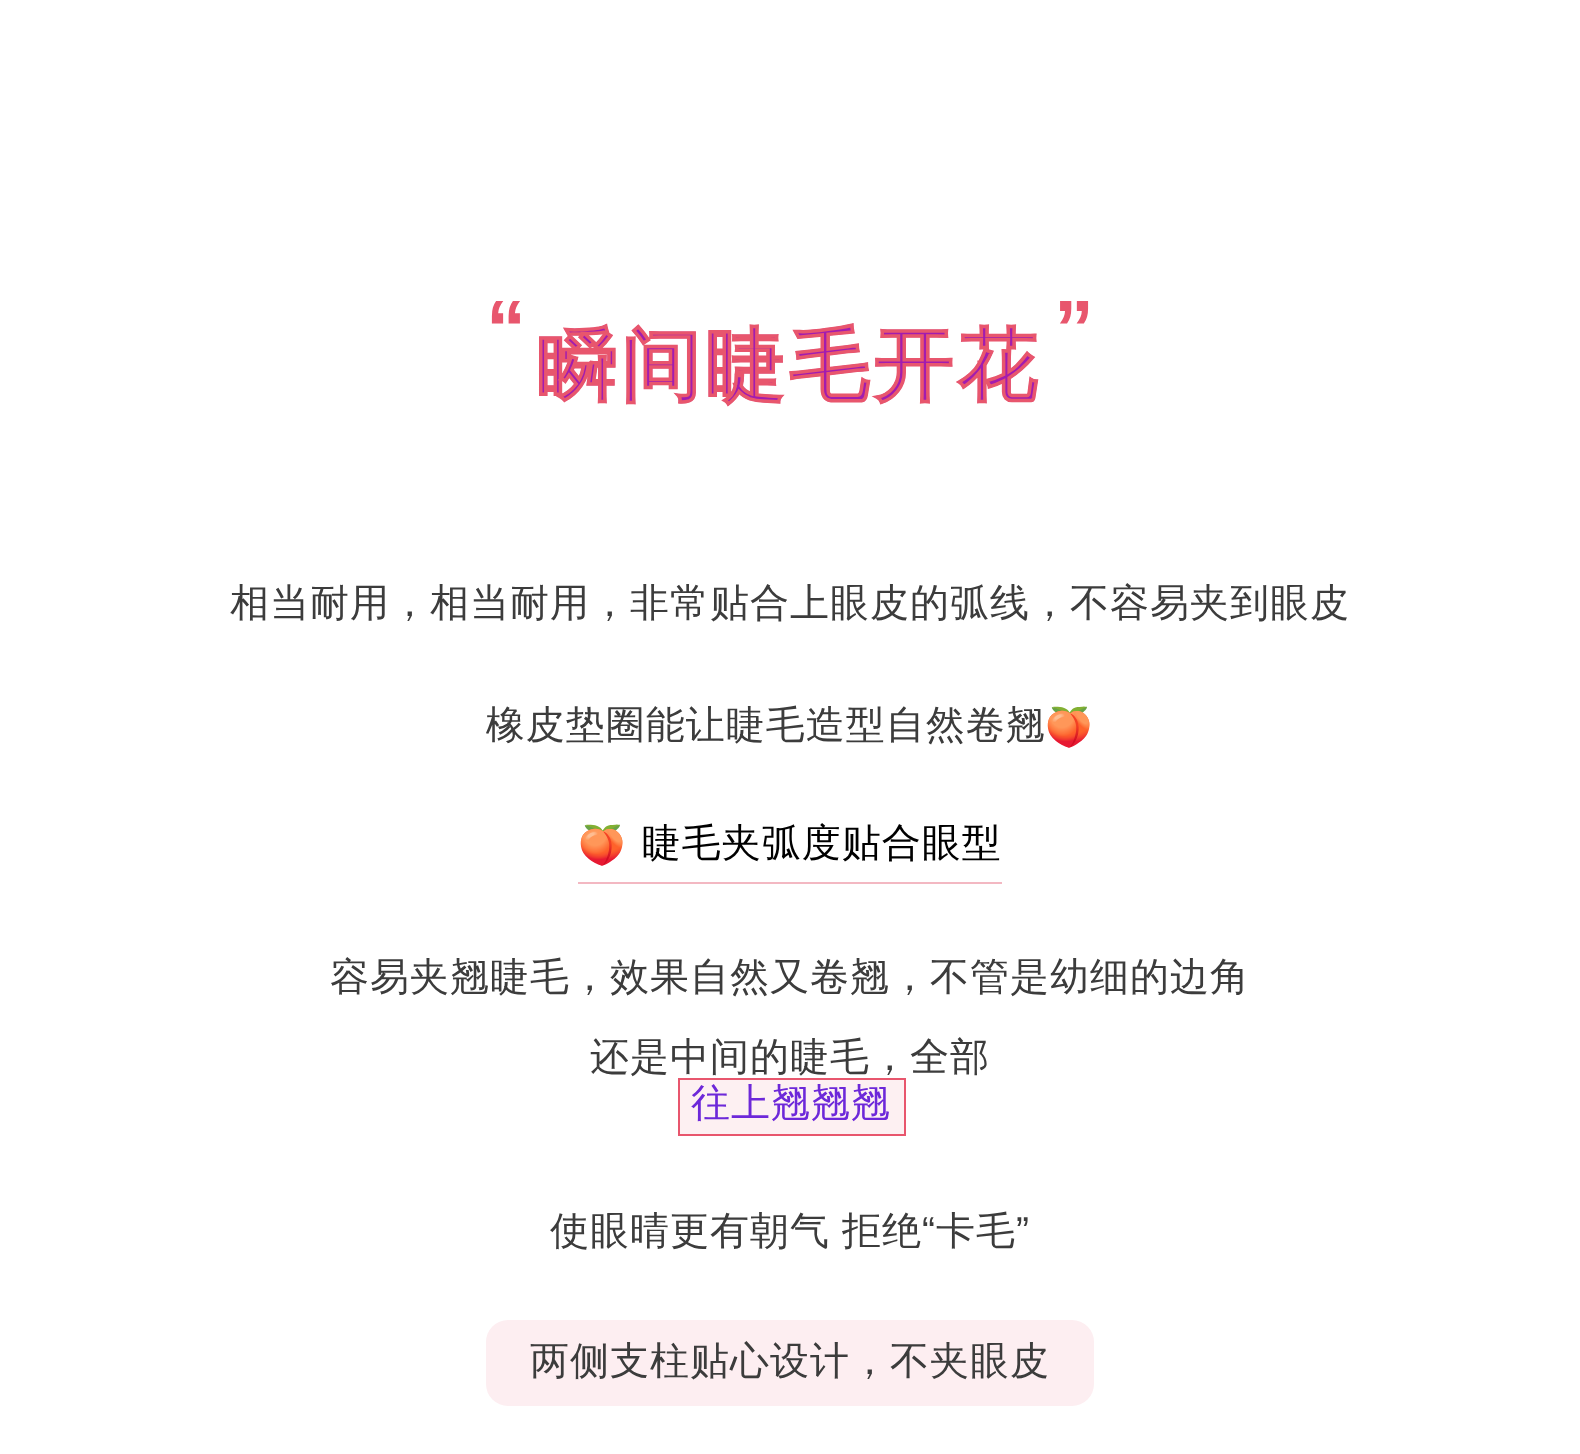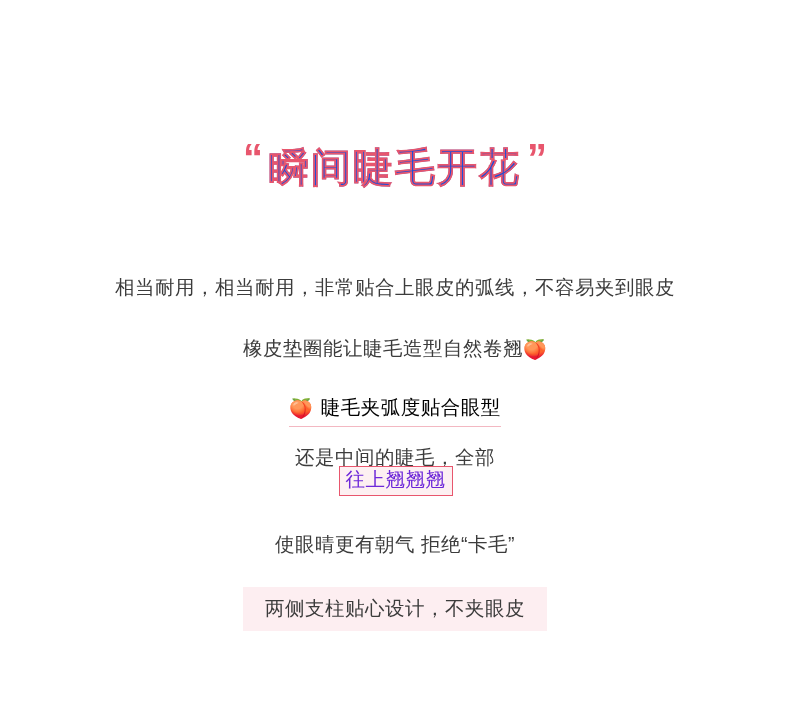--- a/index.html
+++ b/index.html
@@ -40,22 +40,23 @@
     line-height: 1;
     position: relative;
     top: -10px;
   }
   .quote.right {
     top: -10px;
   }
   .headline-text {
     font-size: 40px;
     font-weight: bold;
-    color: #1d4ed8;
+    color: #a21caf;
     letter-spacing: 2px;
+    margin-top: 15px;
     -webkit-text-stroke: 0.5px #e8566d;
   }
 
   
   .line {
     font-size: 19.5px;
     color: #3c3c3c;
     letter-spacing: 0.5px;
     text-align: center;
     line-height: 1;
@@ -107,20 +108,21 @@
 
   .banner {
     margin-top: 33px;
     background: #fdeef1;
     color: #3c3c3c;
     font-size: 19.5px;
     letter-spacing: 0.5px;
     padding: 12px 22px;
     line-height: 1;
     white-space: nowrap;
+    border-radius: 11px;
   }
 </style>
 </head>
 <body>
 
 <div class="page">
 
   <div class="headline">
     <span class="quote left">“</span>
     <span class="headline-text">瞬间睫毛开花</span>
@@ -132,20 +134,21 @@
   <div class="line l2">
     <span>橡皮垫圈能让睫毛造型自然卷翘</span>
     <span class="peach">🍑</span>
   </div>
 
   <div class="subhead">
     <span class="peach">🍑</span>
     <span class="subhead-text">睫毛夹弧度贴合眼型</span>
   </div>
 
+  <div class="line l3">容易夹翘睫毛，效果自然又卷翘，不管是幼细的边角</div>
 
   <div class="line l4">
     <span>还是中间的睫毛，全部</span>
     <span class="highlight-box">往上翘翘翘</span>
   </div>
 
   <div class="line l5">使眼晴更有朝气 拒绝“卡毛”</div>
 
   <div class="banner">两侧支柱贴心设计，不夹眼皮</div>
 

